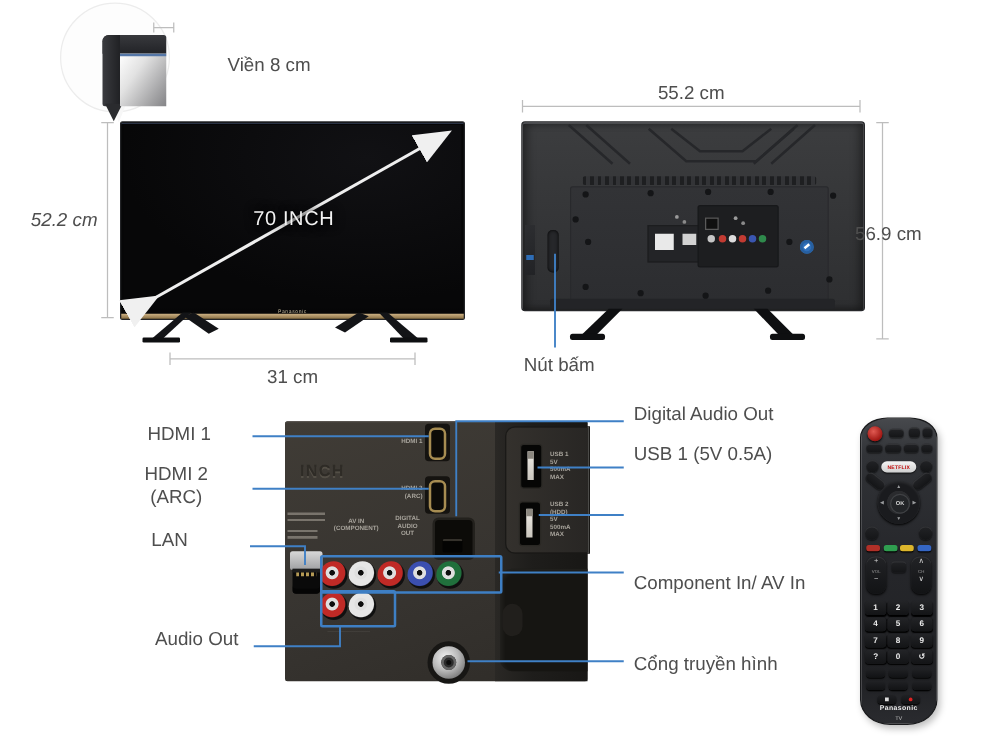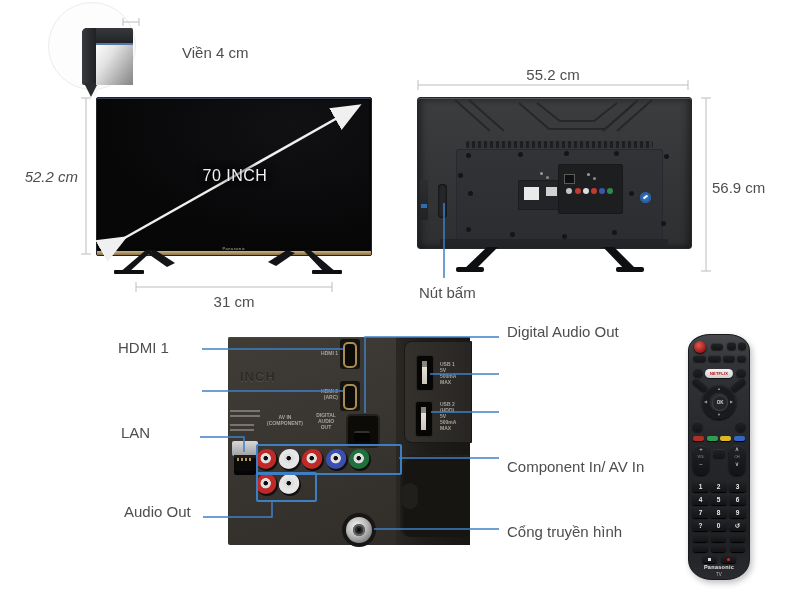--- a/index.html
+++ b/index.html
@@ -6,21 +6,21 @@
   #stage{position:relative;width:800px;height:600px;background:#fff;overflow:hidden;
          font-family:"Liberation Sans","DejaVu Sans",sans-serif;}
   .a{position:absolute;}
   
   .lbl{position:absolute;color:#4e4e4e;font-size:15px;line-height:1.2;z-index:6;white-space:nowrap;}
   .pre{white-space:pre-line;}
   .vien{left:182px;top:44px;}
   .h522{left:14px;top:168px;width:64px;text-align:right;font-style:italic;}
   .w63{left:184px;top:293px;width:100px;text-align:center;}
   .w902{left:500px;top:66px;width:106px;text-align:center;}
-  .h569{left:712px;top:179px;}
+  .h569{left:684px;top:179px;}
   .nutbam{left:419px;top:284px;}
   .l-hdmi1{left:118px;top:339px;}
   .l-hdmi2{left:113px;top:371px;width:56px;text-align:center;}
   .l-lan{left:121px;top:424px;}
   .l-audio{left:124px;top:503px;}
   .r-dig{left:507px;top:323px;}
   .r-usb1{left:507px;top:355px;}
   .r-usb2{left:507px;top:408px;}
   .r-comp{left:507px;top:458px;}
   .r-ant{left:507px;top:523px;}
@@ -348,27 +348,30 @@
       <path d="M203,517H272V501"></path>
       <path d="M499,337H365V413"></path>
       <path d="M430,374H499"></path>
       <path d="M431,412H499"></path>
       <path d="M399,458H499"></path>
       <path d="M374,529H499"></path>
       <path d="M444,203V278"></path>
     </g>
   </svg>
 
-  <div class="lbl vien">Viền 4 cm</div>
+  <div class="lbl vien">Viền 8 cm</div>
   <div class="lbl h522">52.2 cm</div>
   <div class="lbl inch">70 INCH</div>
   <div class="lbl w63">31 cm</div>
   <div class="lbl w902">55.2 cm</div>
   <div class="lbl h569">56.9 cm</div>
   <div class="lbl nutbam">Nút bấm</div>
   <div class="lbl l-hdmi1">HDMI 1</div>
+  <div class="lbl l-hdmi2 pre">HDMI 2
+(ARC)</div>
   <div class="lbl l-lan">LAN</div>
   <div class="lbl l-audio">Audio Out</div>
   <div class="lbl r-dig">Digital Audio Out</div>
+  <div class="lbl r-usb1">USB 1 (5V 0.5A)</div>
   <div class="lbl r-ant">Cổng truyền hình</div>
   <div class="lbl r-comp">Component In/ AV In</div>
 
 </div>
 
 </body></html>

